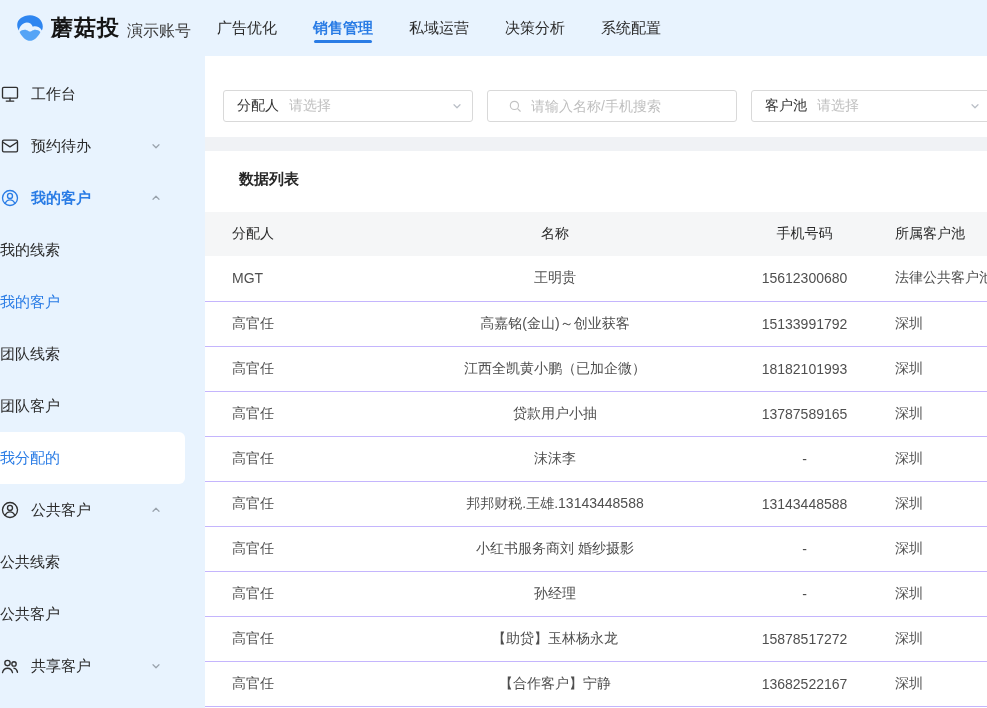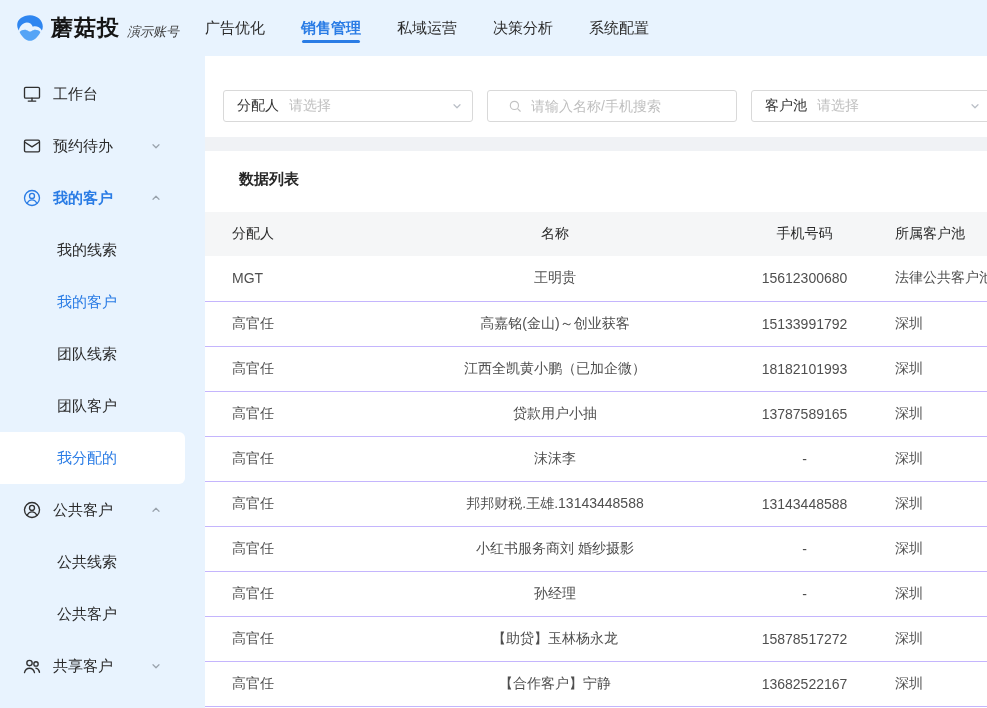--- a/index.html
+++ b/index.html
@@ -14,32 +14,32 @@
        font-family:"Liberation Sans","DejaVu Sans",sans-serif;}
   *{box-sizing:border-box;}
   .app{width:987px;height:708px;display:flex;flex-direction:column;}
 
   
   .topbar{flex:0 0 56px;background:var(--panel);display:flex;align-items:center;padding-left:14px;}
   .logo-wrap{display:flex;align-items:center;}
   .logo{width:32px;height:32px;display:flex;}
   .logo svg{width:32px;height:32px;}
   .logo-text{font-size:22px;font-weight:700;color:#151515;margin-left:5px;letter-spacing:1px;}
-  .account{font-size:13px;color:#3a3a3a;margin-left:7px;margin-top:7px;font-style:italic;}
+  .account{font-size:16px;color:#3a3a3a;margin-left:7px;margin-top:7px;}
   .top-nav{display:flex;align-items:center;margin-left:26px;gap:36px;height:56px;}
   .nav-item{position:relative;font-size:15px;color:#2b2b2b;height:56px;display:flex;align-items:center;cursor:pointer;text-decoration:none;}
   .nav-item.active{color:var(--accent);font-weight:700;}
   .nav-item.active::after{content:"";position:absolute;left:1px;right:1px;bottom:13px;height:3px;border-radius:2px;background:var(--accent);}
 
   
   .body{flex:1;display:flex;min-height:0;}
   .sidebar{flex:0 0 205px;background:var(--panel);padding-top:12px;}
   .side-item{position:relative;height:52px;display:flex;align-items:center;font-size:15px;color:#2b2b2b;cursor:pointer;}
-  .side-item.top{padding-left:22px;}
-  .side-item.sub{padding-left:57px;}
+  .side-item.top{}
+  .side-item.sub{}
   .side-icon{width:20px;height:20px;margin-right:11px;display:flex;color:#2f2f2f;}
   .side-icon svg{width:20px;height:20px;}
   .side-item.active{color:var(--accent);font-weight:700;}
   .side-item.active .side-icon{color:var(--accent);}
   .side-item.highlight{color:var(--accent);}
   .side-item.selected{color:var(--accent);background:#fff;width:185px;border-radius:0 6px 6px 0;}
   .side-chevron{position:absolute;right:43px;top:50%;transform:translateY(-50%);width:12px;height:12px;display:flex;color:#99a2ac;}
   .side-chevron svg{width:12px;height:12px;}
 
   .main{flex:1;min-width:0;display:flex;flex-direction:column;background:var(--page-bg);overflow:hidden;}

